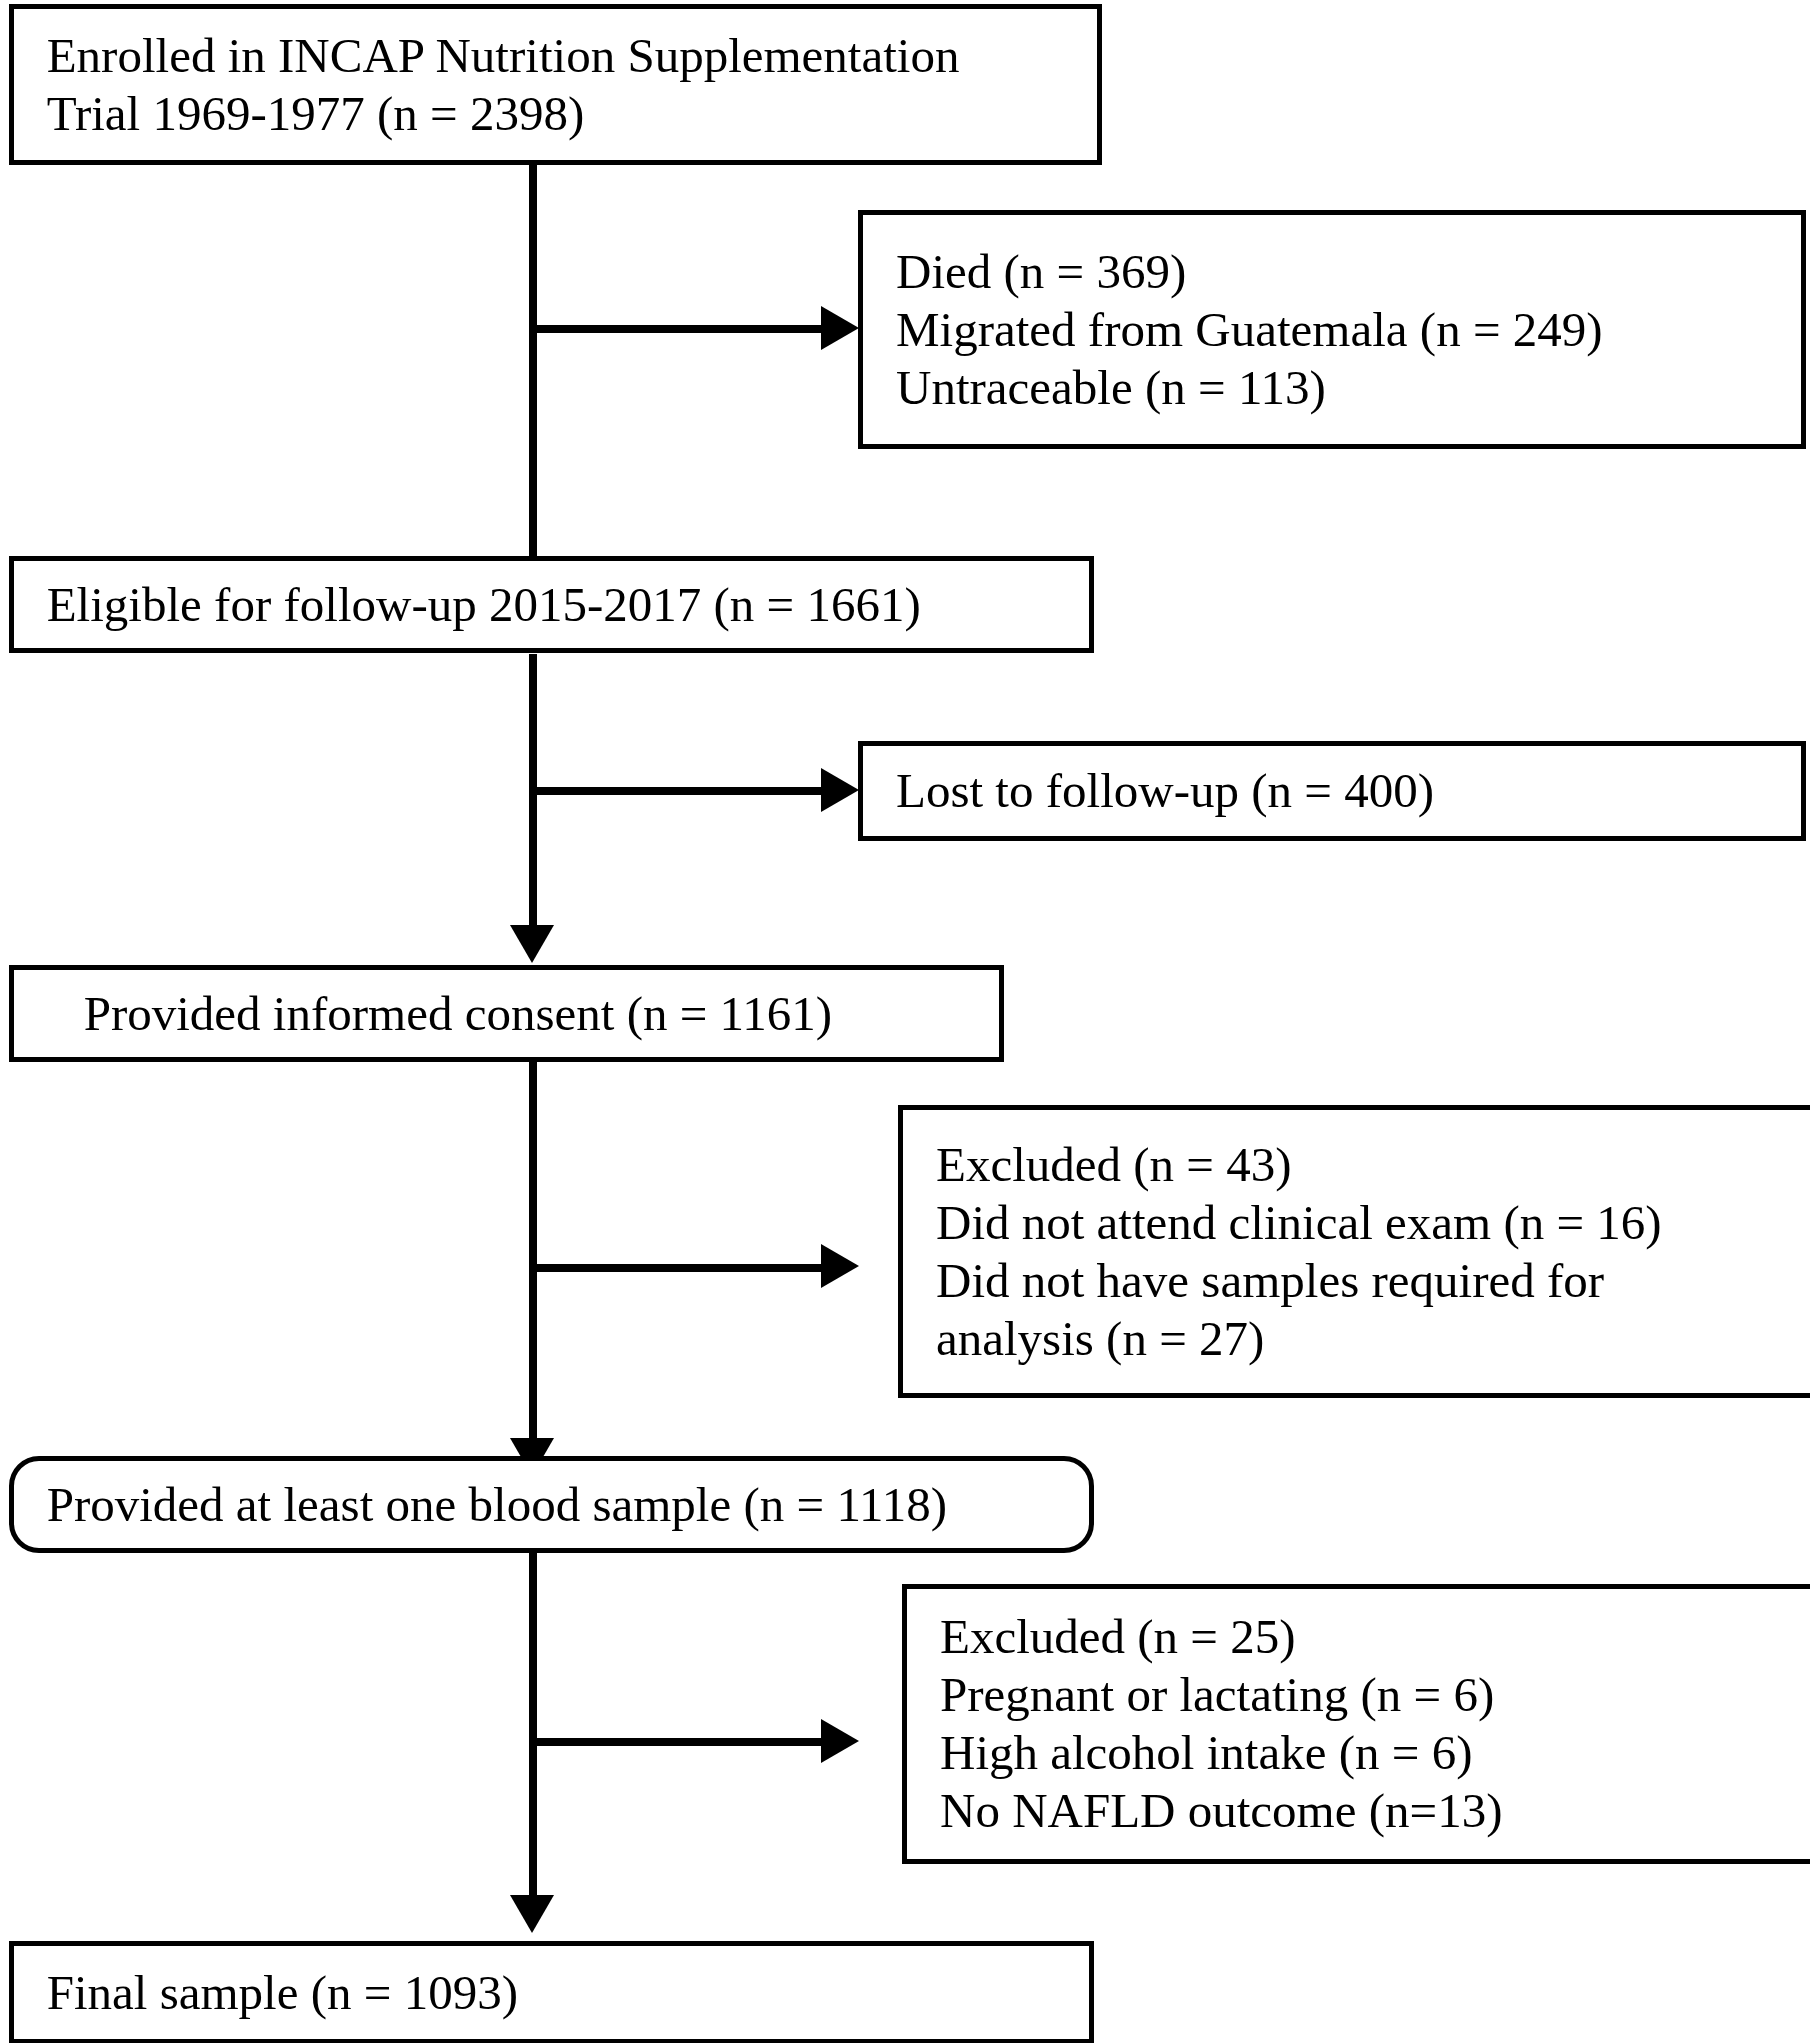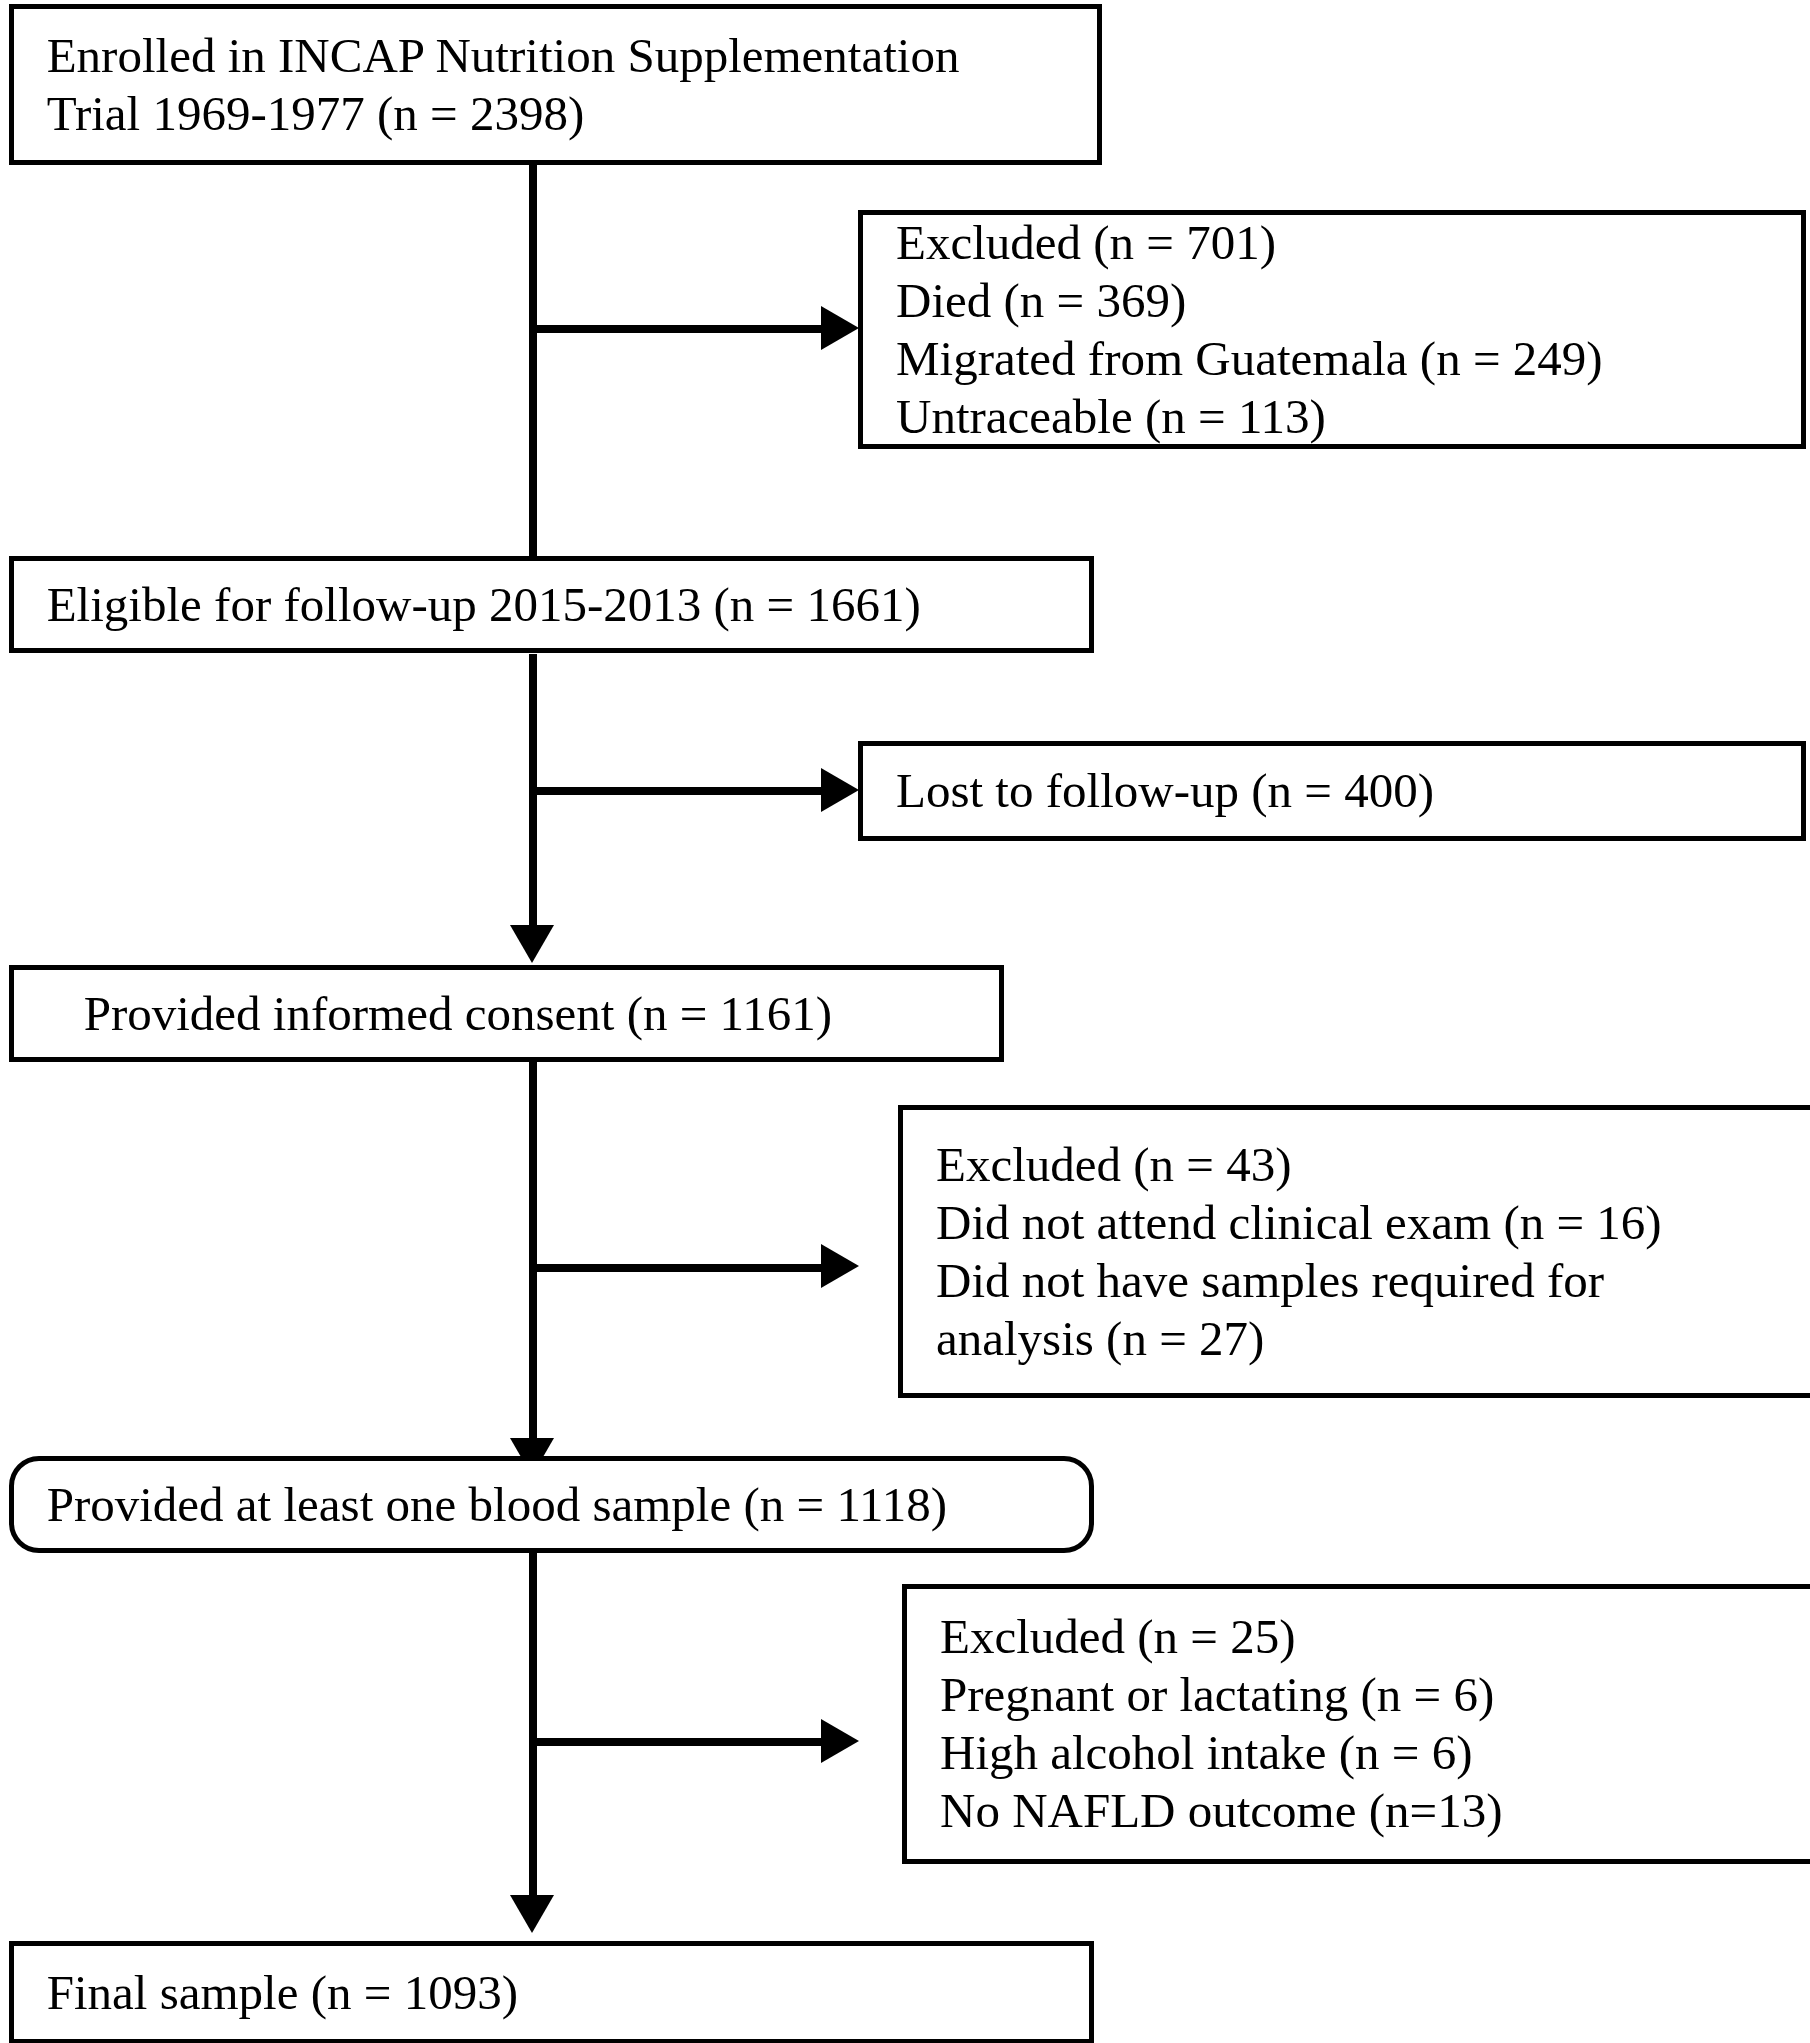--- a/index.html
+++ b/index.html
@@ -74,28 +74,27 @@
     <div class="txt">Trial 1969-1977 (n = 2398)</div>
   </div>
 
   <div class="vline" style="left:529px;top:165px;height:455px;"></div>
   <div class="arrow-down" style="left:510px;top:607px;"></div>
 
   <div class="hline" style="left:529px;top:325px;width:295px;"></div>
   <div class="arrow-right" style="left:821px;top:306px;"></div>
 
   <div class="box" style="left:858px;top:210px;width:948px;height:239px;">
-    <div class="txt">Excluded (n = 701)</div>
     <div class="txt sub">Died (n = 369)</div>
     <div class="txt sub">Migrated from Guatemala (n = 249)</div>
     <div class="txt sub">Untraceable (n = 113)</div>
   </div>
 
   <div class="box" style="left:8.7px;top:556px;width:1085px;height:97px;">
-    <div class="txt">Eligible for follow-up 2015-2013 (n = 1661)</div>
+    <div class="txt">Eligible for follow-up 2015-2017 (n = 1661)</div>
   </div>
 
   <div class="vline" style="left:529px;top:654px;height:278px;"></div>
   <div class="arrow-down" style="left:510px;top:925px;"></div>
 
   <div class="hline" style="left:529px;top:787px;width:295px;"></div>
   <div class="arrow-right" style="left:821px;top:768px;"></div>
 
   <div class="box" style="left:858px;top:741px;width:948px;height:100px;">
     <div class="txt">Lost to follow-up (n = 400)</div>

